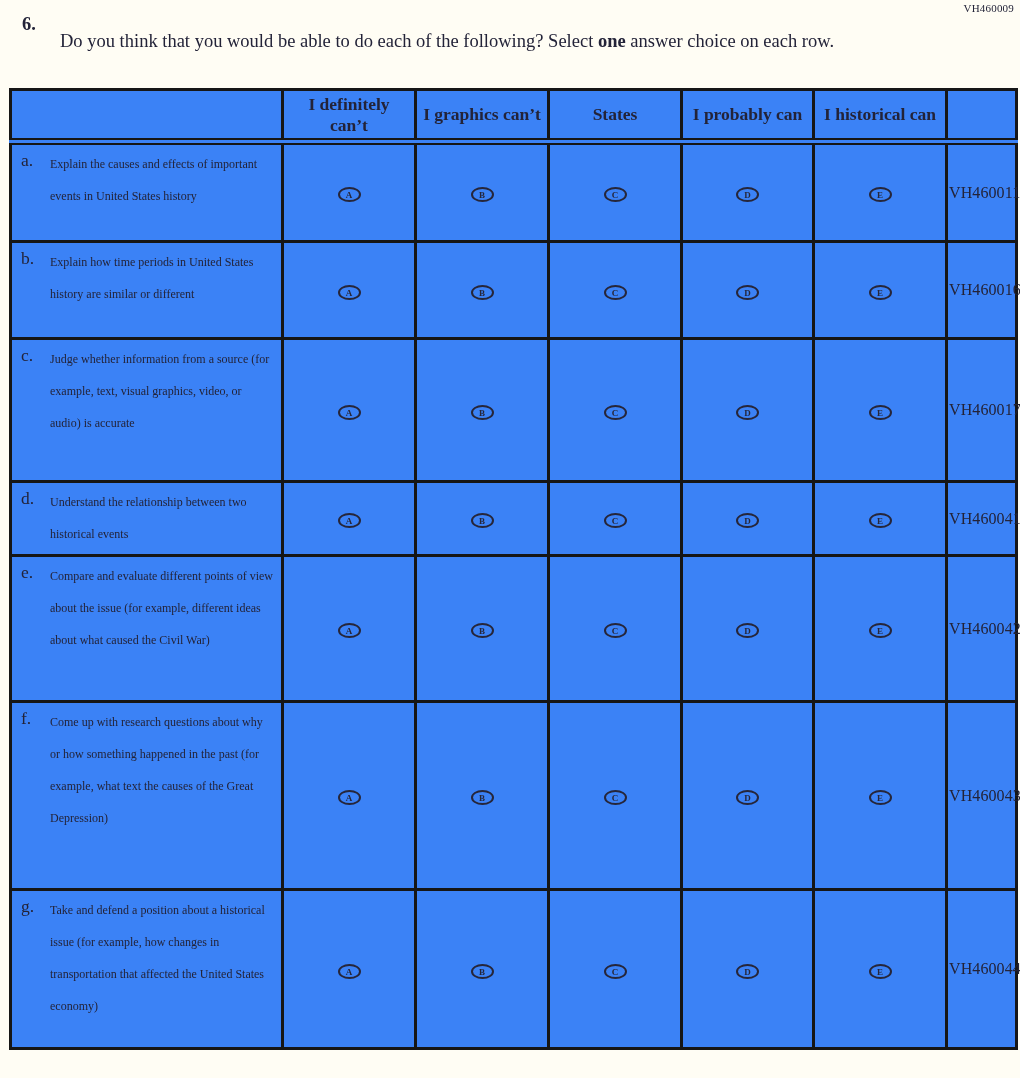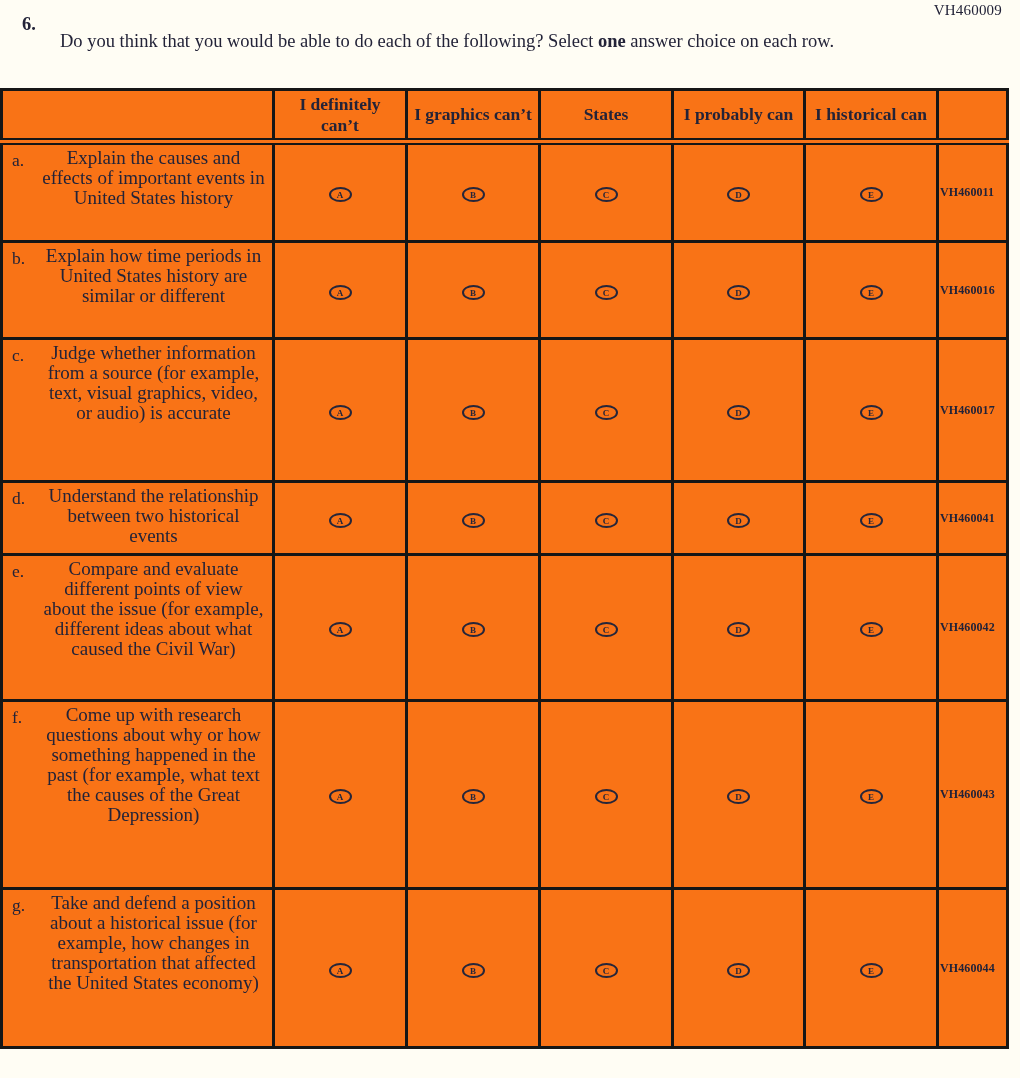--- a/index.html
+++ b/index.html
@@ -13,22 +13,22 @@
     background: #fffdf4;
     color: #232338;
     font-family: "Liberation Serif", "DejaVu Serif", serif;
     overflow: hidden;
   }
 
   
   .page-code {
     position: absolute;
     top: 2px;
-    right: 18px;
-    font-size: 15px;
+    right: 6px;
+    font-size: 11px;
     letter-spacing: 0.2px;
     color: #232338;
   }
 
   
   .question {
     position: absolute;
     top: 11px;
     left: 22px;
     width: 880px;
@@ -47,25 +47,25 @@
     line-height: 26px;
     width: 820px;
     margin-top: 17px;
   }
   .q-text b { font-weight: bold; }
 
   
   table.matrix {
     position: absolute;
     top: 88px;
-    left: 0;
+    left: 9px;
     width: 1008px;
     border-collapse: collapse;
     table-layout: fixed;
-    background: #f97316;
+    background: #3b82f6;
   }
   .matrix th, .matrix td {
     border: 3px solid #161616;
     padding: 0;
   }
   .matrix thead tr { height: 52px; }
   .matrix thead th {
     font-weight: bold;
     font-size: 17.5px;
     line-height: 21px;
@@ -91,24 +91,23 @@
   .row-label {
     flex: none;
     width: 38px;
     padding-left: 9px;
     box-sizing: border-box;
     font-size: 17.5px;
     line-height: 24px;
   }
   .row-text {
     flex: 1;
-    font-size: 19px;
-    line-height: 20px;
+    font-size: 12px;
+    line-height: 32px;
     padding-right: 2px;
-    text-align: center;
   }
 
   td.opt {
     text-align: center;
     vertical-align: middle;
   }
   .bubble {
     display: inline-flex;
     align-items: center;
     justify-content: center;
@@ -124,24 +123,23 @@
     font-size: 9px;
     font-weight: bold;
     line-height: 1;
     color: #26263a;
     transform: translateY(0.5px);
   }
 
   td.code {
     text-align: left;
     vertical-align: middle;
-    font-size: 12px;
+    font-size: 16px;
     letter-spacing: 0.1px;
     padding: 0 1px;
-    font-weight: bold;
   }
 </style>
 </head>
 <body>
 
 <div class="page-code">VH460009</div>
 
 <div class="question">
   <div class="q-number">6.</div>
   <div class="q-text"><span>Do you think that you would be able to do each of the following? Select </span><b>one</b><span> answer choice on each row.</span></div>

